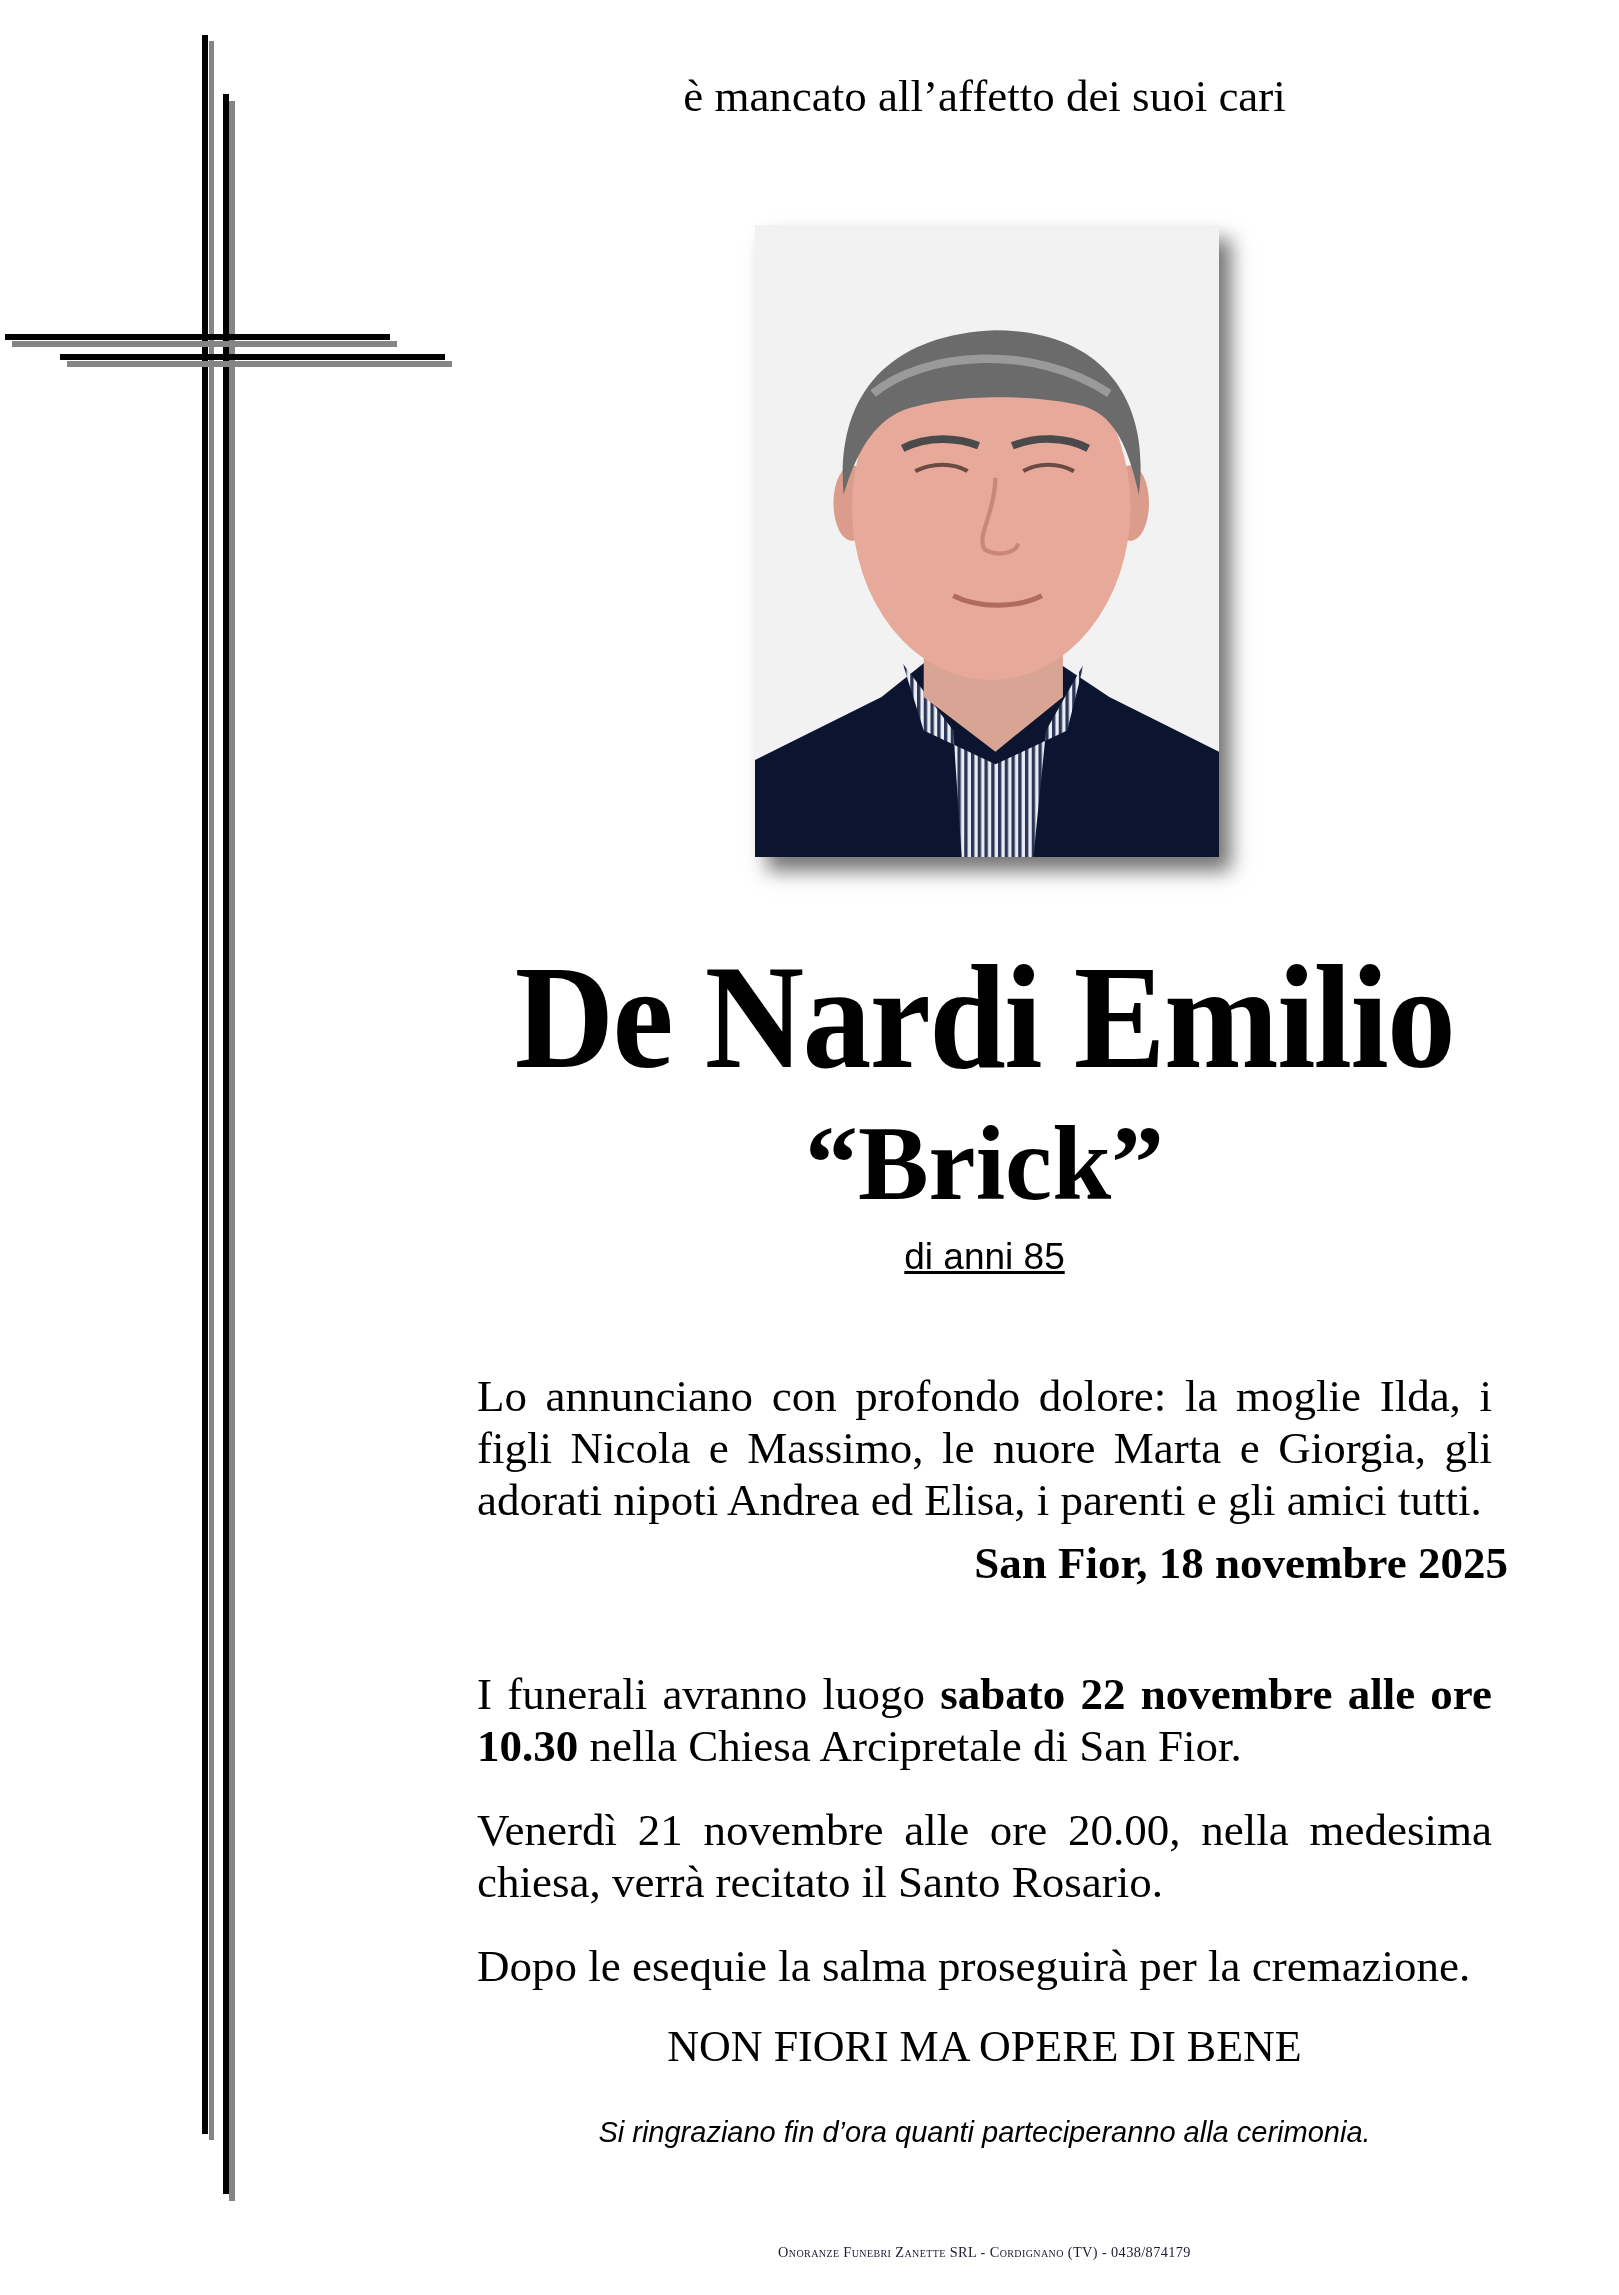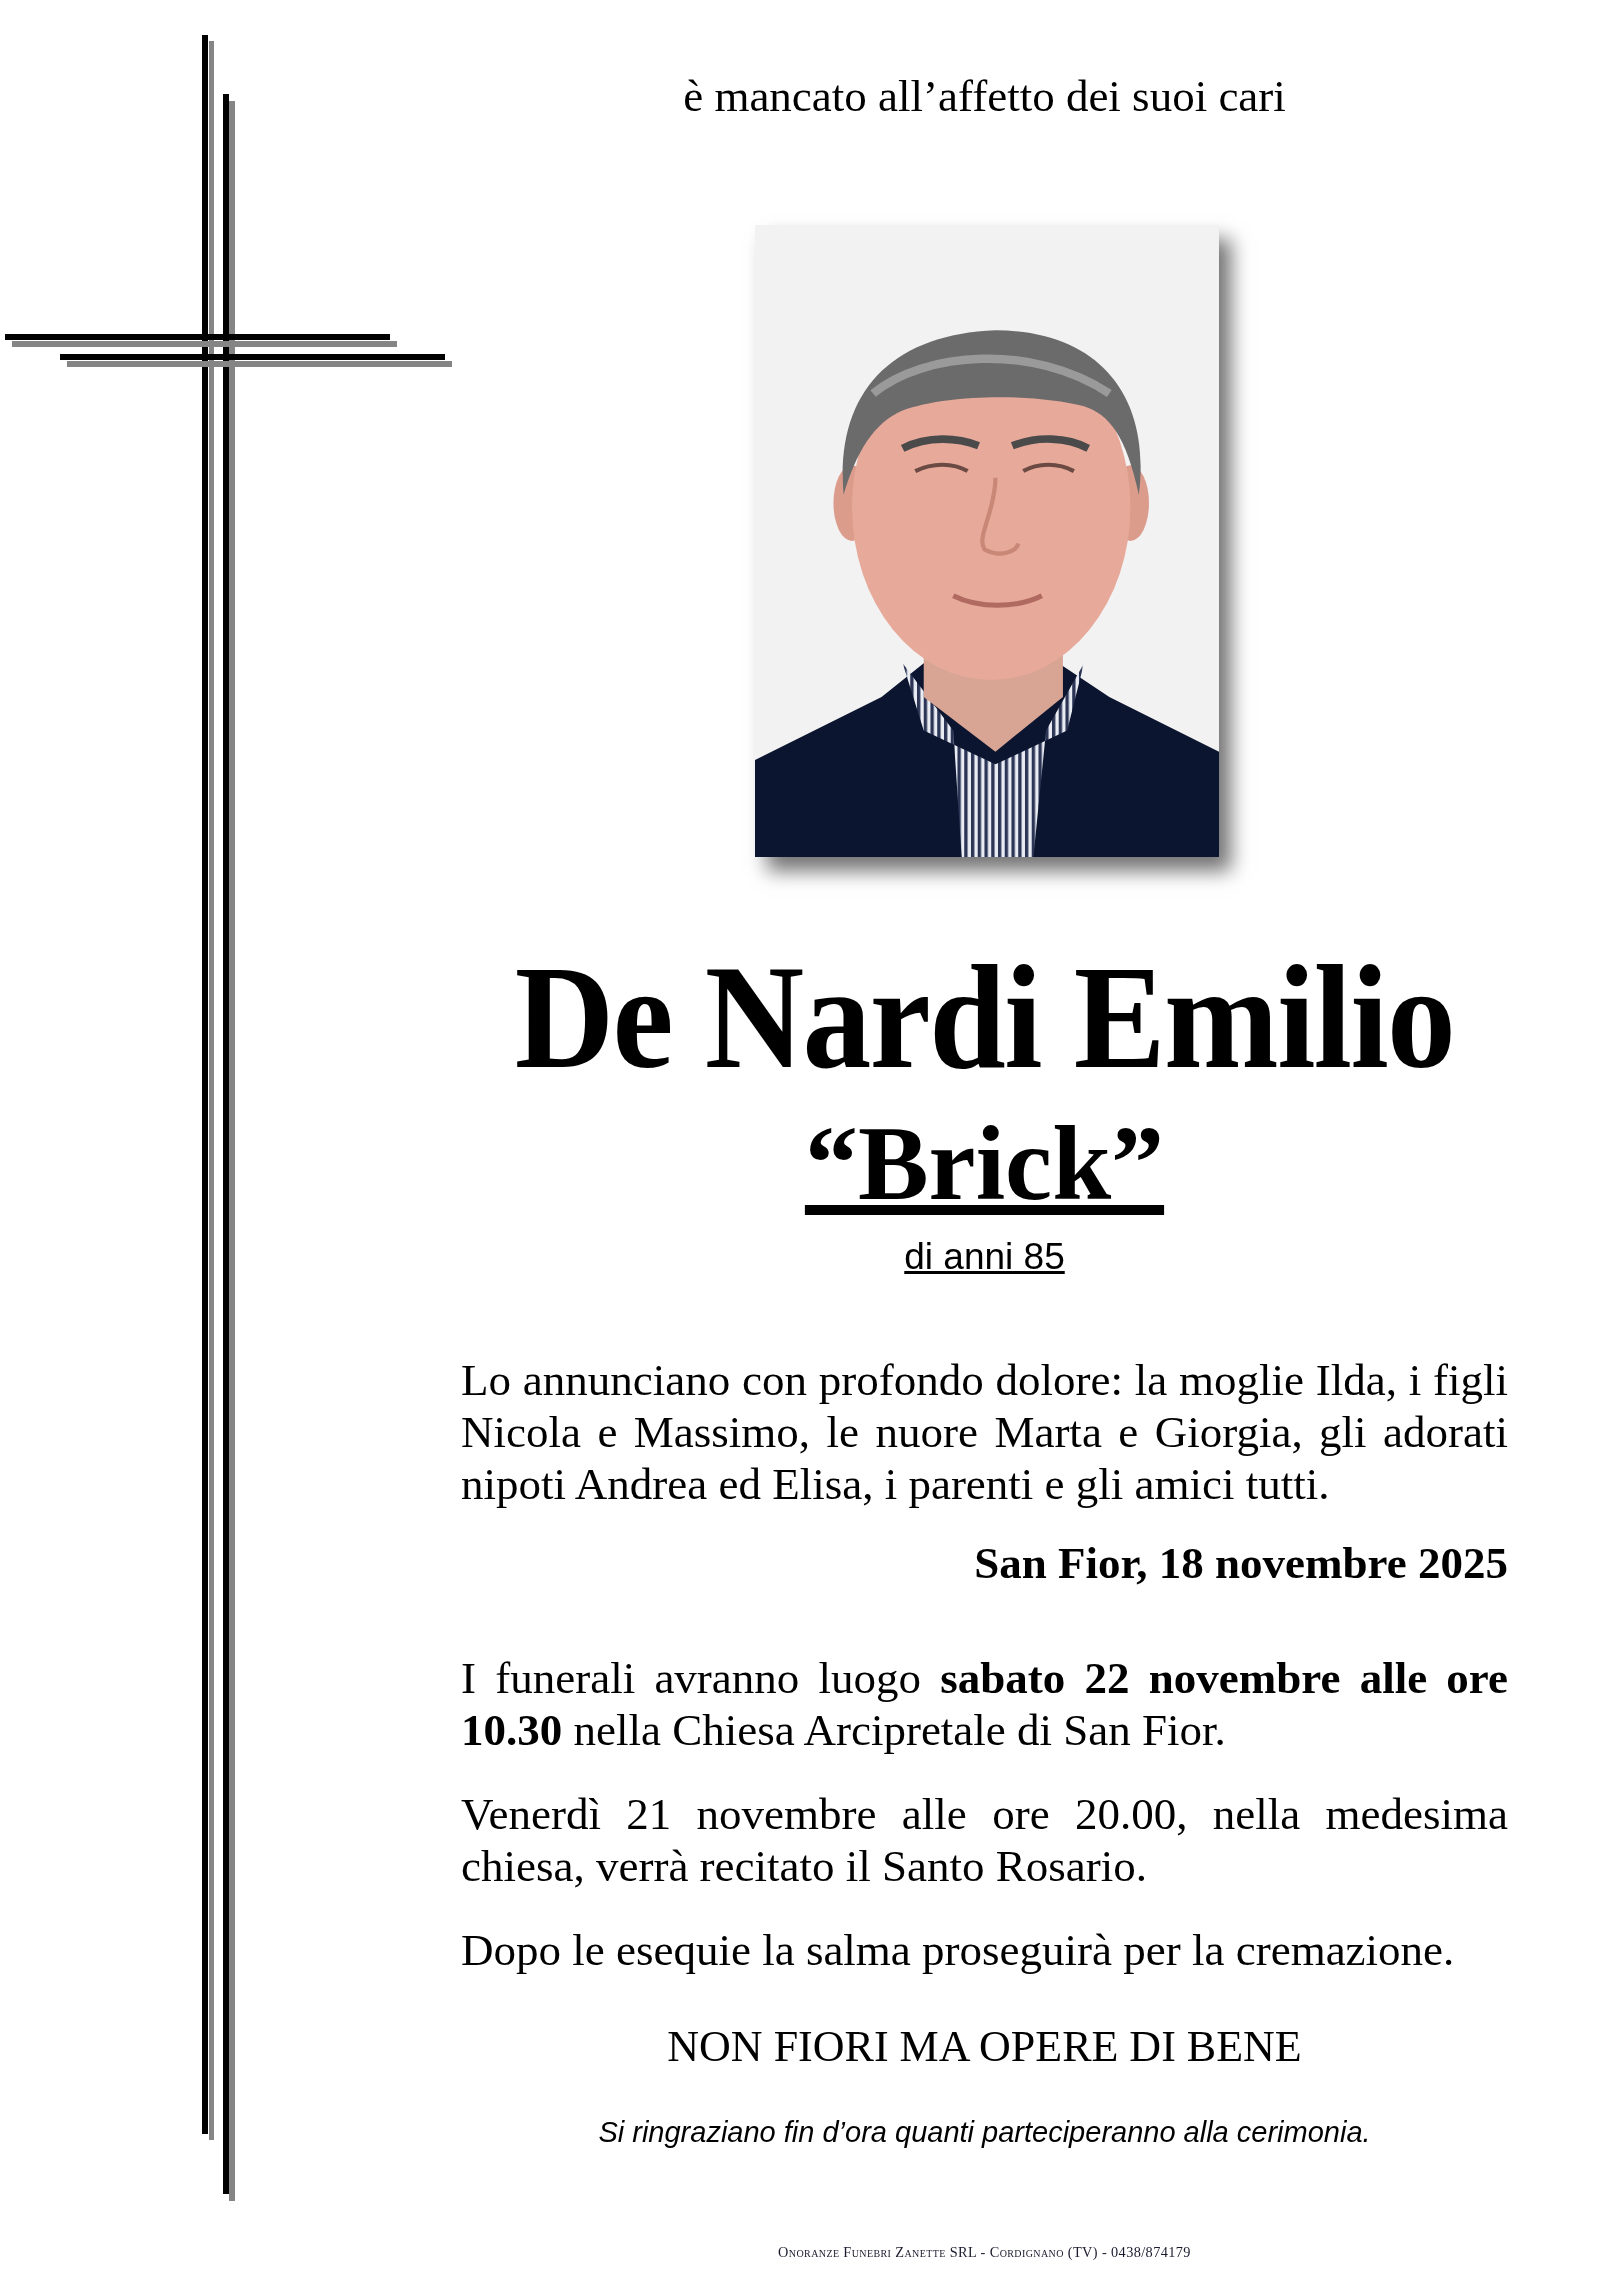--- a/index.html
+++ b/index.html
@@ -15,25 +15,25 @@
 
   .center-col { left:461px; width:1047px; text-align:center; }
 
   .intro { top:71px; font-size:45px; line-height:51px; }
   .photo-wrap { left:755px; top:225px; width:464px; height:632px;
     box-shadow: 11.8px 13.5px 18.6px rgba(0,0,0,0.55); background:#f2f2f2; overflow:hidden; }
   .photo-wrap svg { display:block; width:100%; height:100%; }
 
   .name { top:943px; font-size:148px; font-weight:bold; line-height:148px;
     letter-spacing:-1.7px; transform:scaleX(0.93); transform-origin:center; }
-  .nick { top:1111px; font-size:106px; font-weight:bold; line-height:106px;text-decoration:underline; }
+  .nick { top:1111px; font-size:106px; font-weight:bold; line-height:106px; }
   .age { top:1227px; font-size:37px; line-height:59px;text-decoration:underline; }
 
   .para { left:461px; width:1047px; font-size:45px; line-height:52px; text-align:justify; }
-  .para p { margin:0; }
+  .para p { margin:16px; }
   .p1 { top:1354px; }
   .place { top:1537px; left:461px; width:1047px; text-align:right; font-size:45px; font-weight:bold; line-height:52px; }
   .p2 { top:1652px; text-align-last:left; }
   .p3 { top:1788px; }
   .p4 { top:1924px; }
   .nonfiori { top:2021px; font-size:44px; line-height:51px; }
   .thanks { top:2111px; font-size:29px; font-style:italic; line-height:42px; }
   .footer { top:2243px; font-size:14.3px; line-height:18.6px; font-variant:small-caps; letter-spacing:0.4px; color:#1a1a2e; }
   b { font-weight:bold; }
 </style>

